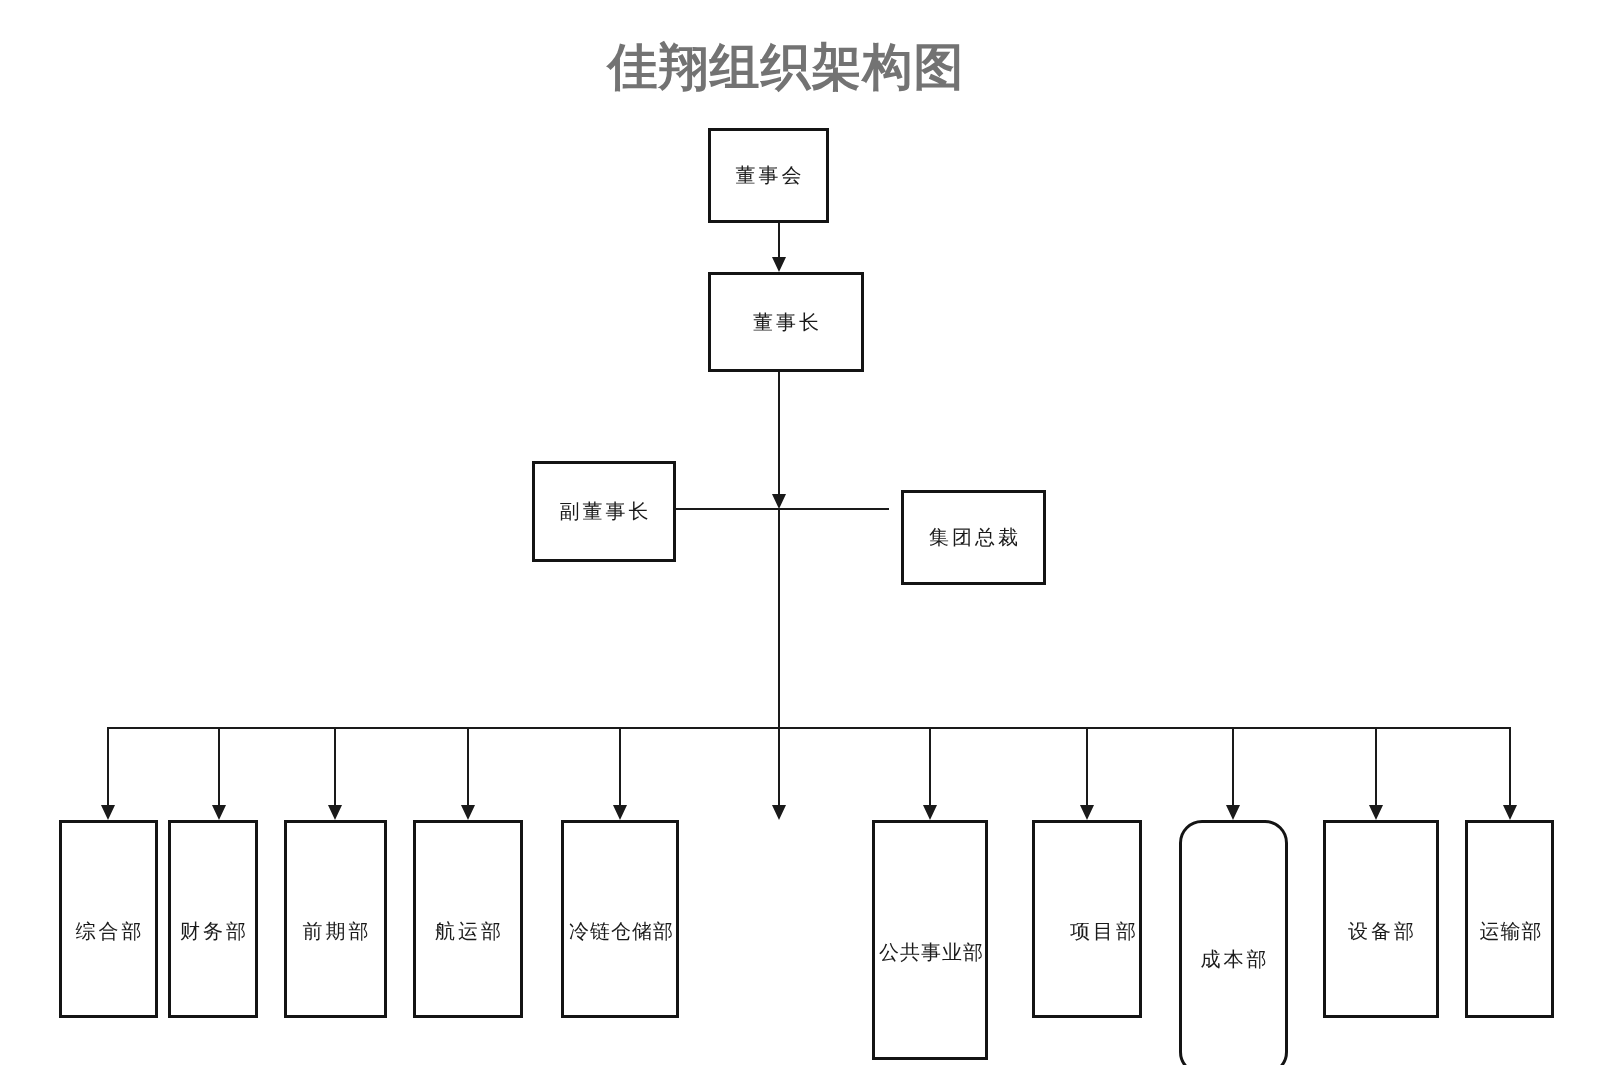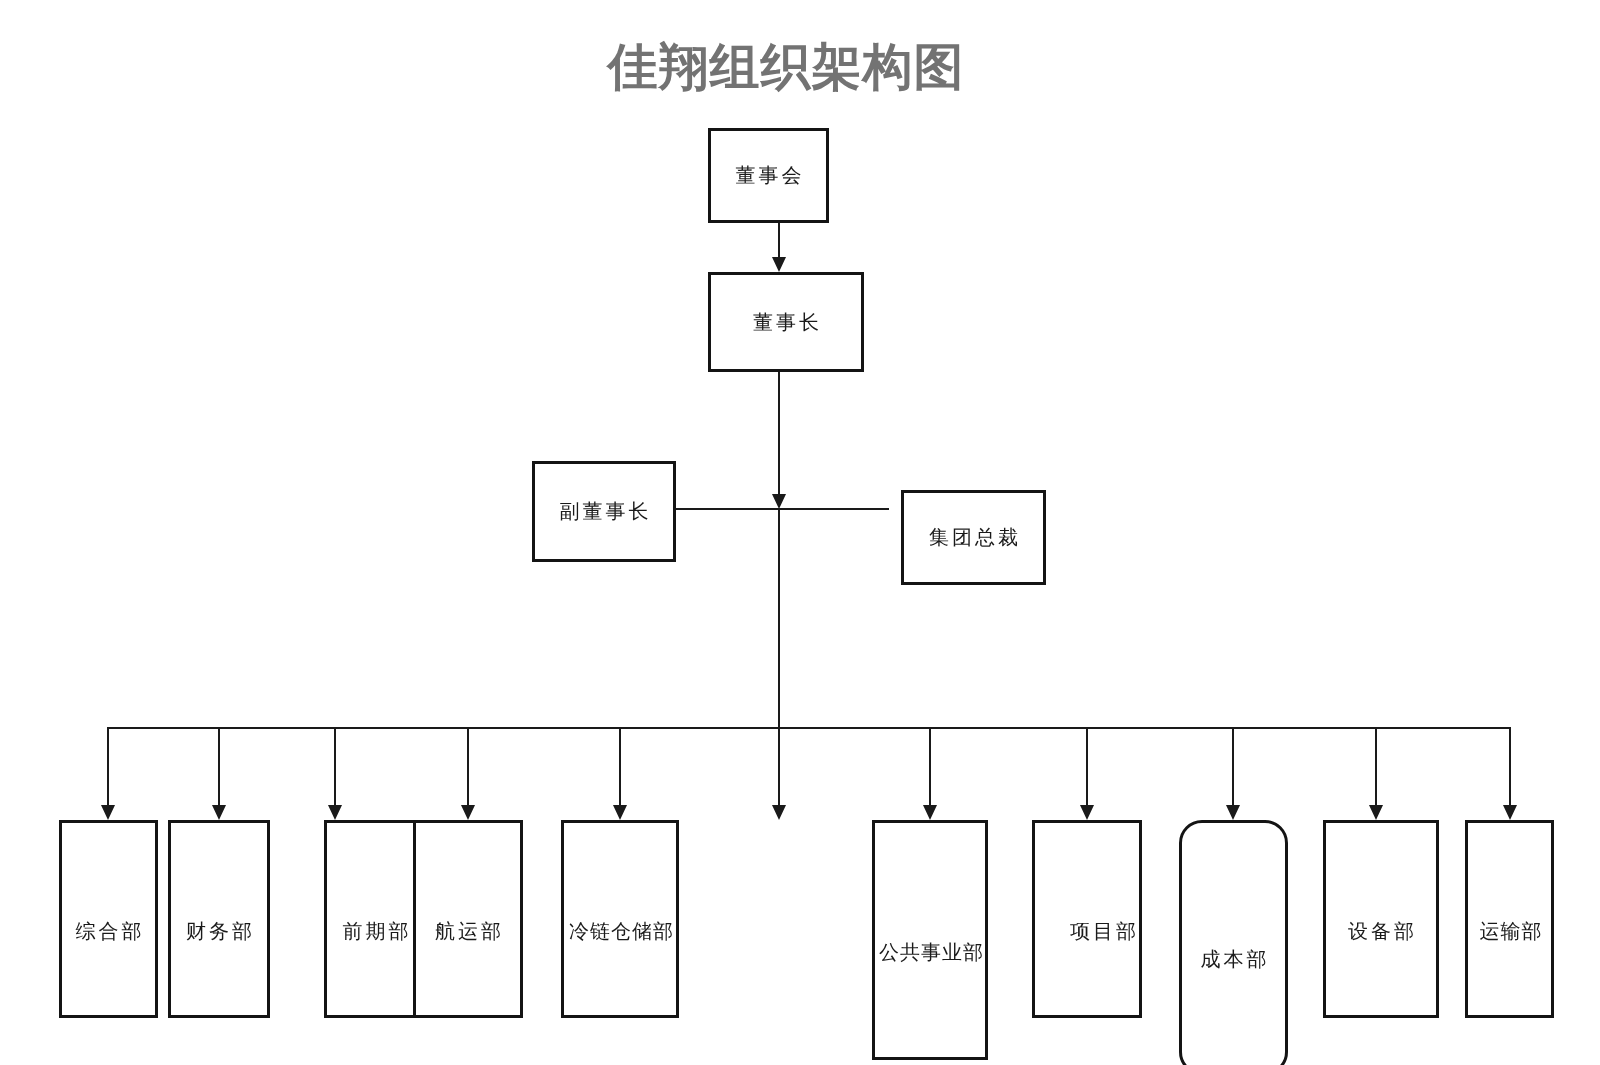--- a/index.html
+++ b/index.html
@@ -69,22 +69,22 @@
   <div class="arrow" style="left:461px;top:805px;"></div>
   <div class="arrow" style="left:613px;top:805px;"></div>
   <div class="arrow" style="left:772px;top:805px;"></div>
   <div class="arrow" style="left:923px;top:805px;"></div>
   <div class="arrow" style="left:1080px;top:805px;"></div>
   <div class="arrow" style="left:1226px;top:805px;"></div>
   <div class="arrow" style="left:1369px;top:805px;"></div>
   <div class="arrow" style="left:1503px;top:805px;"></div>
 
   <div class="node dept" style="left:59px;top:820px;width:99px;height:198px;">综合部</div>
-  <div class="node dept" style="left:168px;top:820px;width:102px;height:198px;">财务部</div>
-  <div class="node dept" style="left:284px;top:820px;width:103px;height:198px;margin-left:40px;">前期部</div>
+  <div class="node dept" style="left:168px;top:820px;width:90px;height:198px;">财务部</div>
+  <div class="node dept" style="left:284px;top:820px;width:103px;height:198px;">前期部</div>
   <div class="node dept" style="left:413px;top:820px;width:110px;height:198px;">航运部</div>
   <div class="node dept" style="left:561px;top:820px;width:118px;height:198px;letter-spacing:1px;">冷链仓储部</div>
   <div class="node dept" style="left:872px;top:820px;width:116px;height:240px;letter-spacing:1px;">公共事业部</div>
   <div class="node dept" style="left:1032px;top:820px;width:110px;height:198px;padding-left:35px;">项目部</div>
   <div class="node dept" style="left:1179px;top:820px;width:109px;height:255px;border-radius:23px;">成本部</div>
   <div class="node dept" style="left:1323px;top:820px;width:116px;height:198px;">设备部</div>
   <div class="node dept" style="left:1465px;top:820px;width:89px;height:198px;letter-spacing:1px;">运输部</div>
 
 </div>
 

